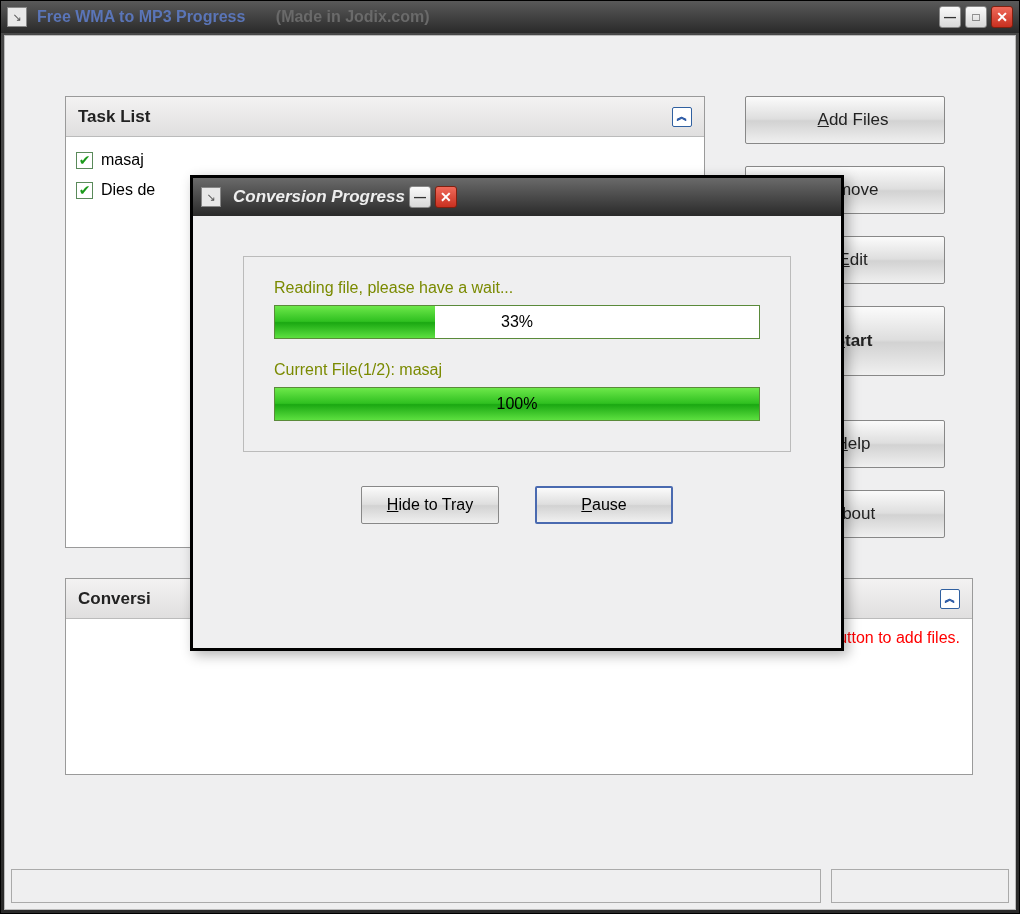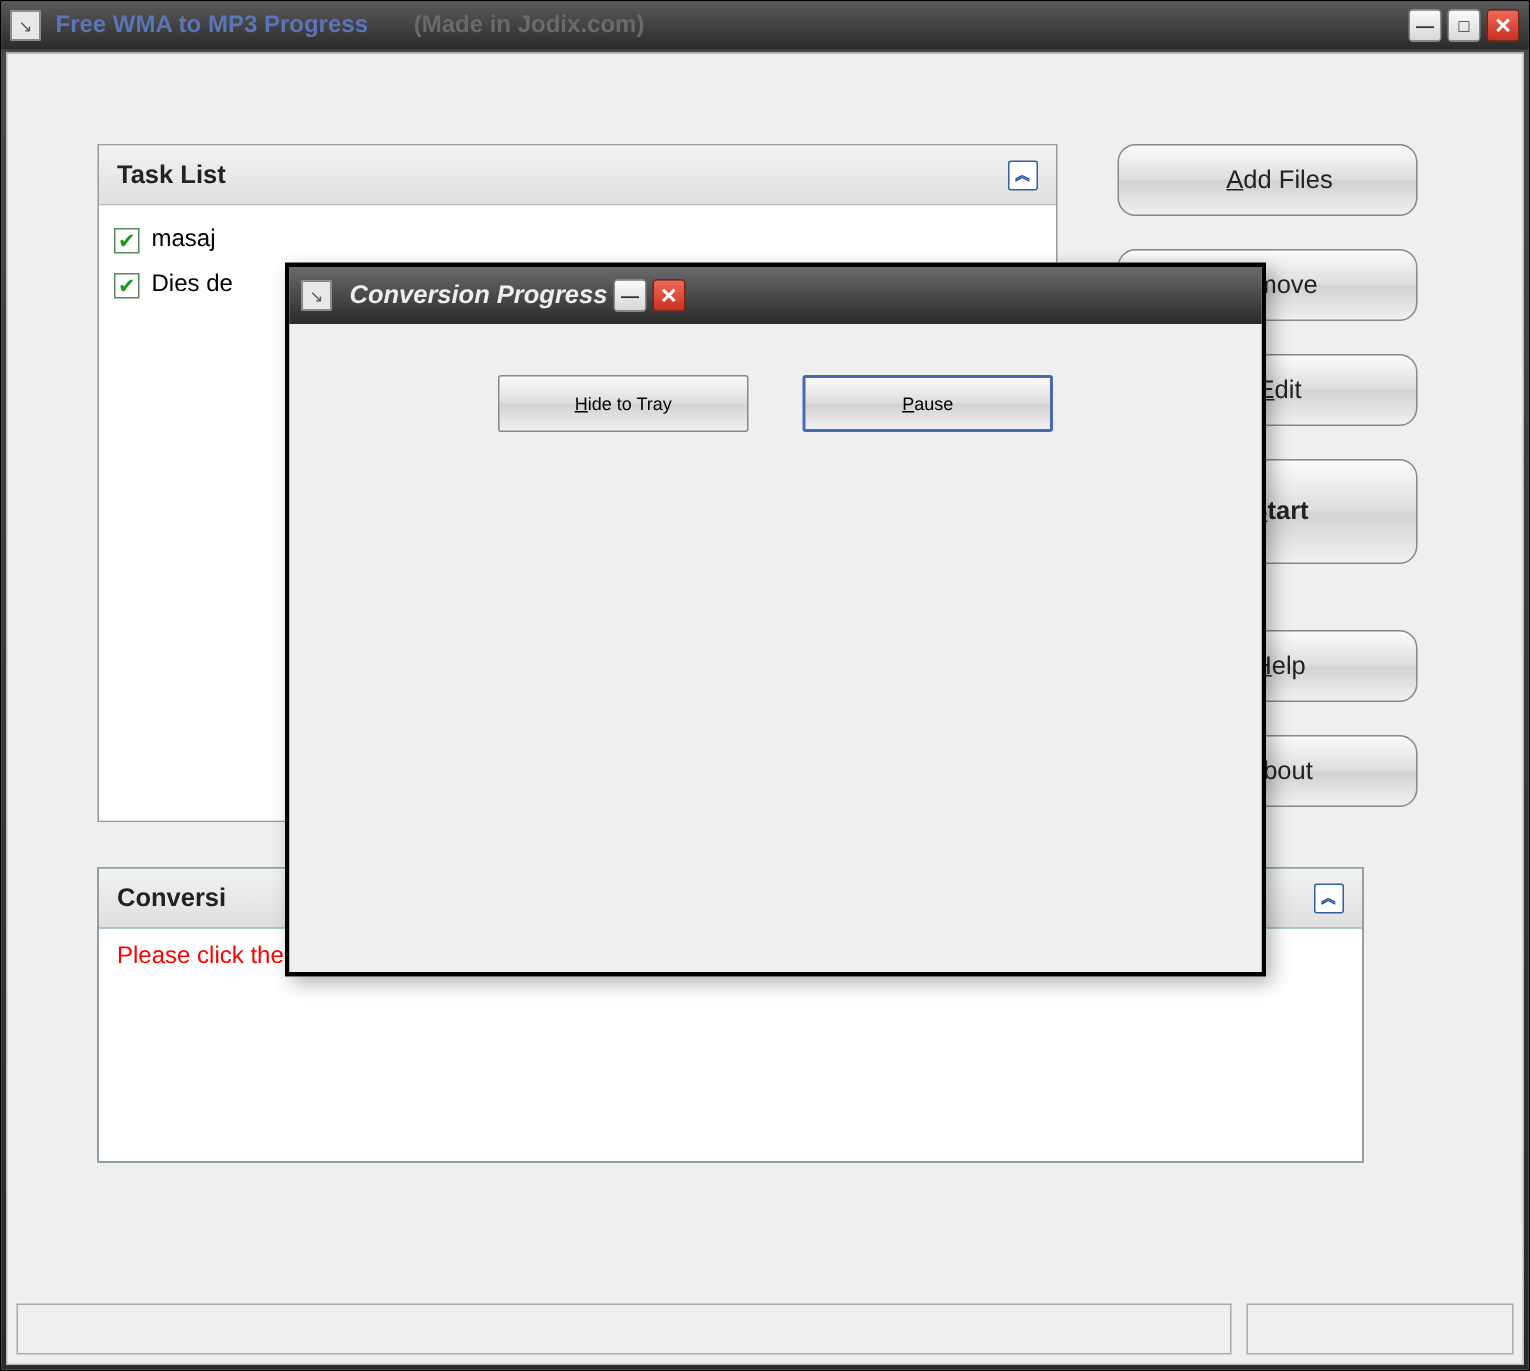--- a/index.html
+++ b/index.html
@@ -136,22 +136,23 @@
     background: #fff;
     display: flex; align-items: center; justify-content: center;
     color: #1a9a1a;
     font-size: 14px;
     cursor: pointer;
   }
 
   .log-panel {
     margin: 30px 30px 0 60px;
     border: 1px solid #9a9a9a;
-    background: #0f766e;
-    width: 844px;
+    background: #f0abfc;
+    width: 908px;
+    text-align: right;
   }
   .log-body {
     background: #fff;
     height: 155px;
     padding: 10px 12px;
     font-size: 16px;
     color: #ff0000;
   }
 
   .status-row {
@@ -174,21 +175,21 @@
 
   
   .side-btn {
     height: 48px;
     border: 1px solid #888;
     background: linear-gradient(#fbfbfb,#dedede 48%,#d2d2d2 52%,#f0f0f0);
     display: flex; align-items: center; justify-content: center;
     font-size: 17px;
     color: #222;
     cursor: pointer;
-    border-radius: 12px;
+    border-radius: 2px;
     padding-left: 16px;
   }
   .side-btn.big {
     height: 70px;
     font-weight: bold;
   }
   .side-btn .u { text-decoration: underline; text-decoration-thickness: 1px; }
   .gap-small { height: 2px; }
   .gap-big { height: 24px; }
 
@@ -256,25 +257,25 @@
   }
   .progress-bar .pct { position: relative; z-index: 1; }
 
   .dialog-buttons {
     display: flex;
     justify-content: center;
     gap: 36px;
     margin-top: 34px;
   }
   .dlg-btn {
-    width: 167px; height: 38px;
+    width: 138px; height: 38px;
     border: 1px solid #888;
     background: linear-gradient(#fbfbfb,#dedede 48%,#d2d2d2 52%,#f0f0f0);
     display: flex; align-items: center; justify-content: center;
-    font-size: 12px;
+    font-size: 16px;
     cursor: pointer;
     border-radius: 2px;
   }
   .dlg-btn.default {
     border: 2px solid #4a6ab0;
   }
   .dlg-btn .u { text-decoration: underline; text-decoration-thickness: 1px; }
 </style>
 </head>
 <body>
@@ -379,20 +380,32 @@
     <div class="dialog-title-text">Conversion Progress</div>
     <div class="spacer"></div>
     <div class="titlebar-btn">
         <span>—</span>
       </div>
     <div class="titlebar-btn close">
         <span>✕</span>
       </div>
   </div>
   <div class="dialog-body">
+    <div class="progress-frame">
+      <div class="prog-label">Reading file, please have a wait...</div>
+      <div class="progress-bar">
+        <div class="progress-fill" style="width:33%"></div>
+        <span class="pct">33%</span>
+      </div>
+      <div class="prog-label">Current File(1/2): masaj</div>
+      <div class="progress-bar" style="margin-bottom:0">
+        <div class="progress-fill" style="width:100%"></div>
+        <span class="pct">100%</span>
+      </div>
+    </div>
     <div class="dialog-buttons">
       <div class="dlg-btn">
           <span><span class="u">H</span><span>ide to Tray</span></span>
         </div>
       <div class="dlg-btn default">
           <span><span class="u">P</span><span>ause</span></span>
         </div>
     </div>
   </div>
 </div>

